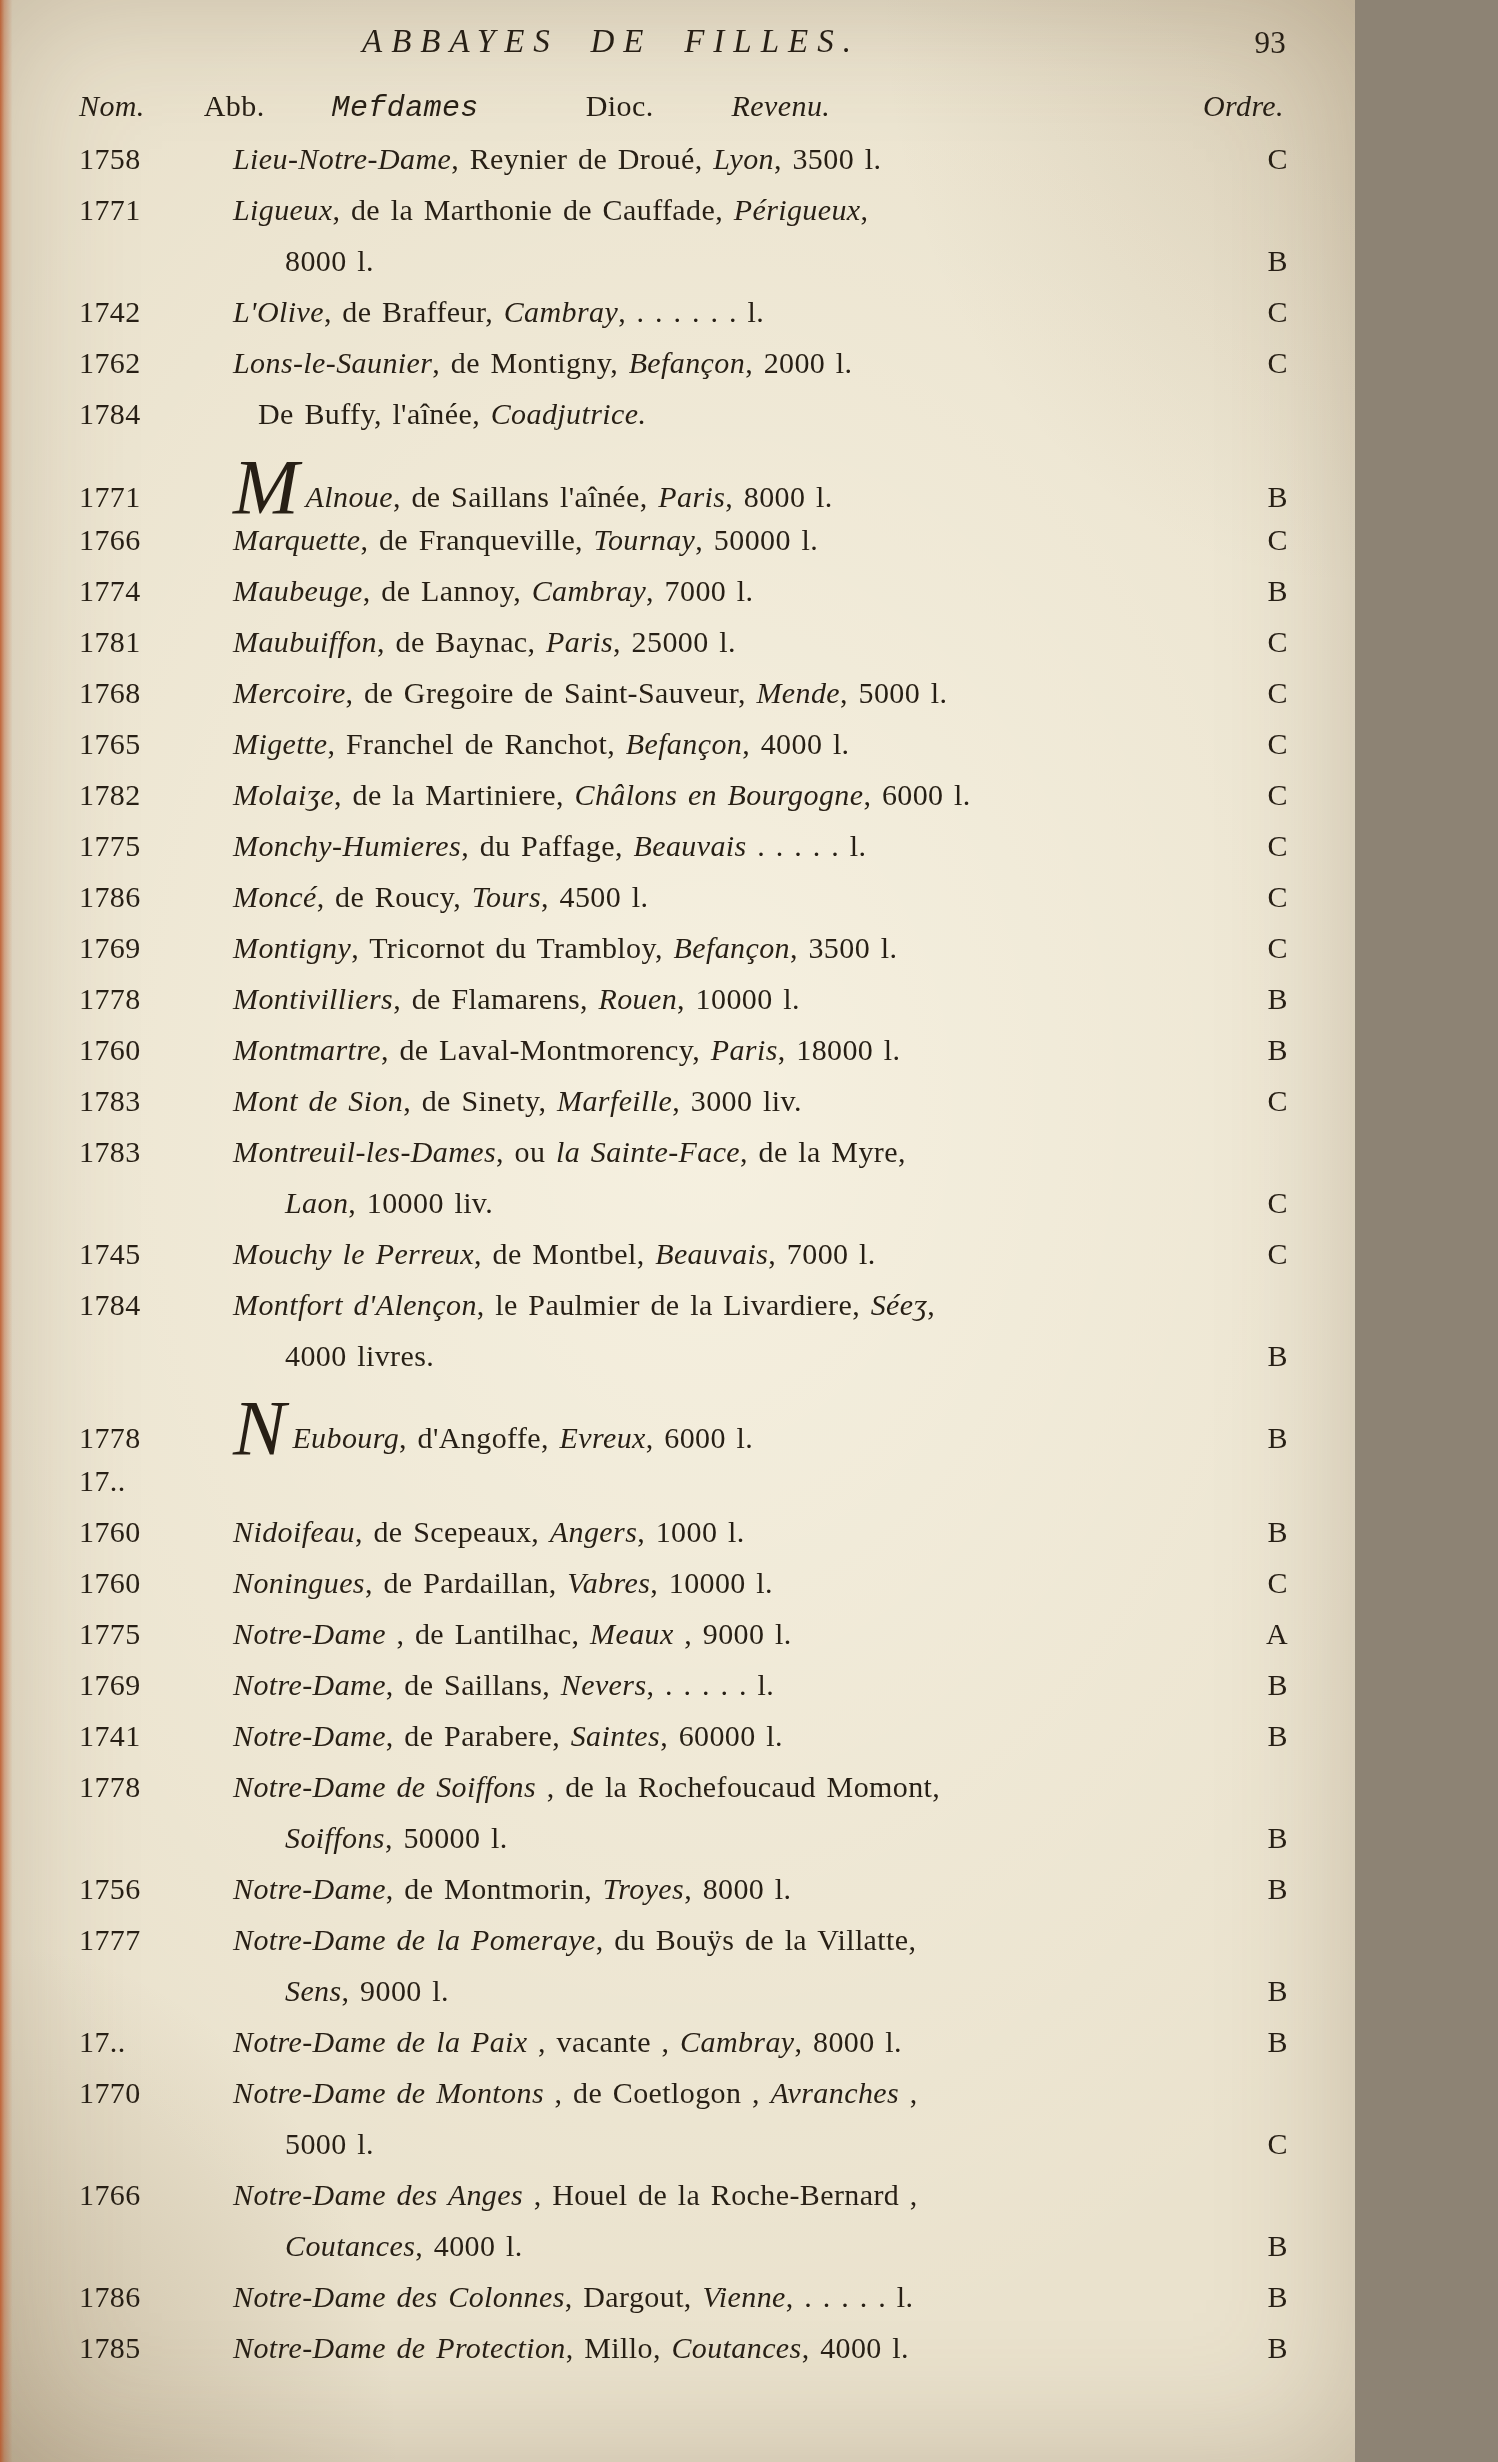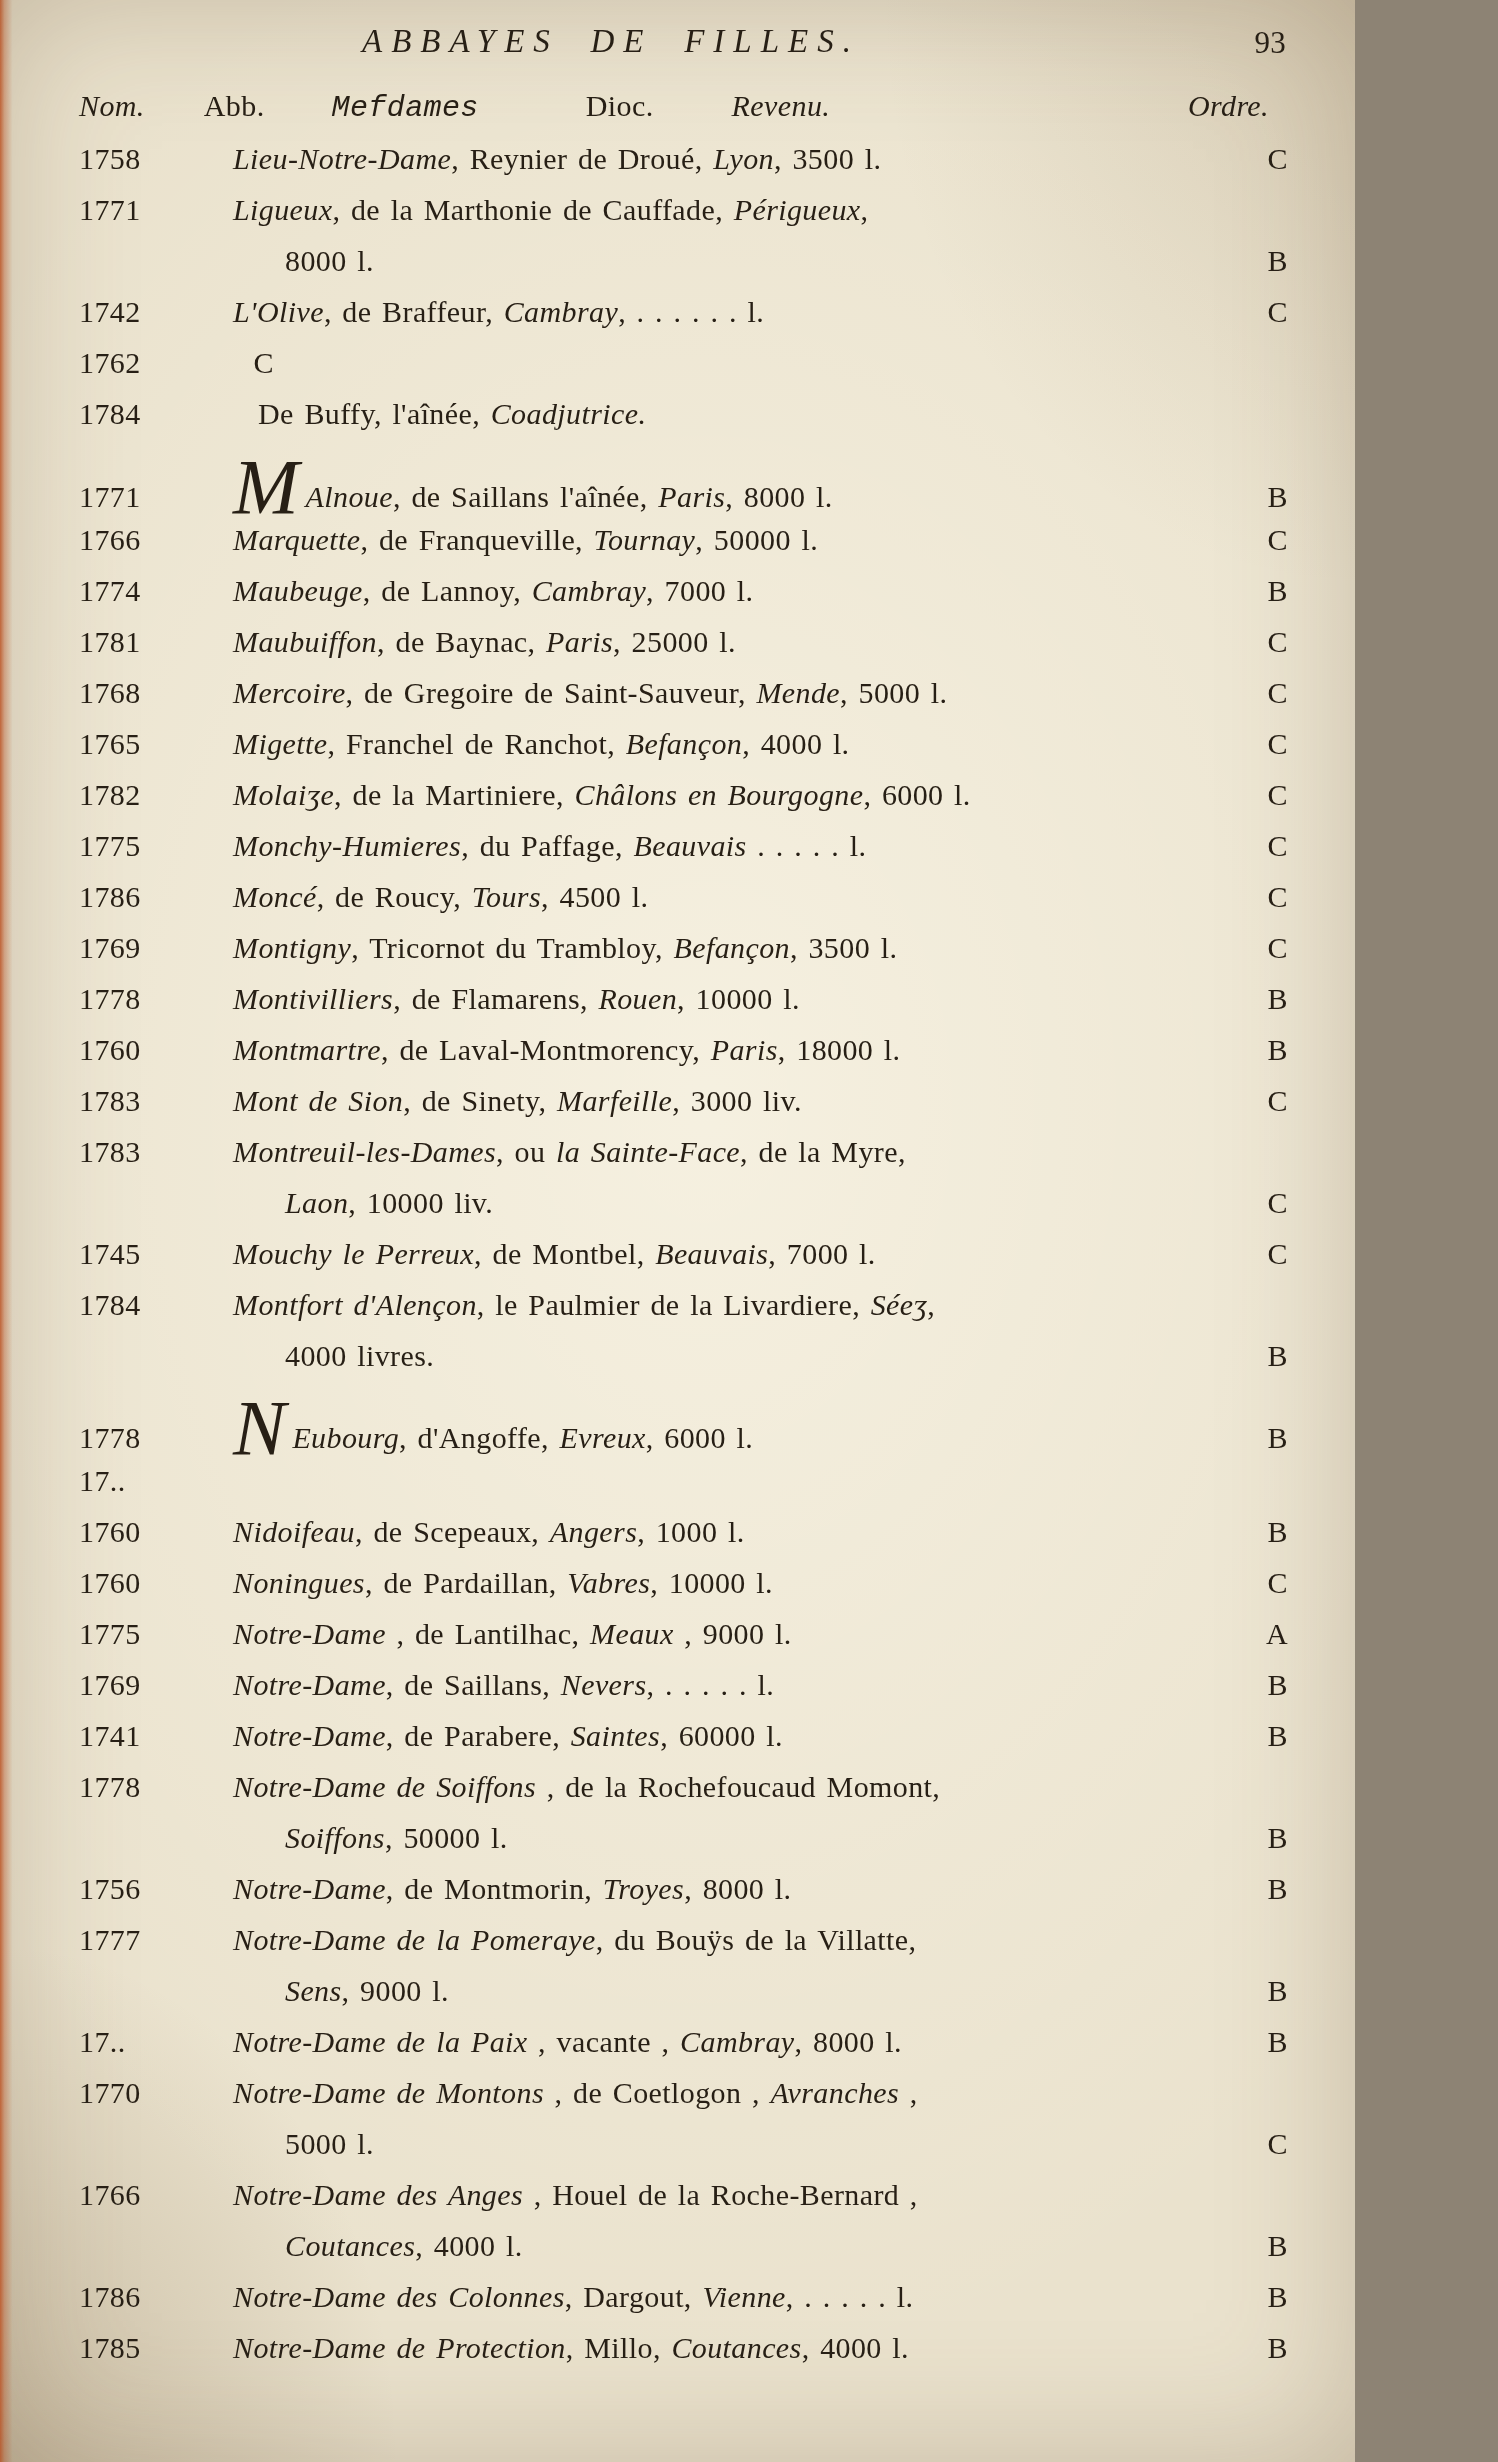--- a/index.html
+++ b/index.html
@@ -53,21 +53,21 @@
     height: 50px;
     line-height: 50px;
     font-size: 30px;
     white-space: pre;
     gap: 19px;
   }
   .ch1 { margin-left: 40px; }
   .ch2 { margin-left: 48px; font-family: Liberation Mono, monospace; }
   .ch3 { margin-left: 88px; }
   .ch4 { margin-left: 59px; }
-  .ch5 { margin-left: auto; margin-right: 19px; }
+  .ch5 { margin-left: auto; margin-right: 4px; }
   .rows { margin-top: 1.8px; }
   .row {
     display: flex;
     align-items: baseline;
     height: 51px;
     line-height: 51px;
     font-size: 30px;
     white-space: pre;
     gap: 43px;
   }
@@ -99,21 +99,21 @@
       <span class="pagenum">93</span>
     </div>
 
     <div class="col-headers" id="col-headers"><span class="ch ch0 it">Nom.</span><span class="ch ch1">Abb.</span><span class="ch ch2 it">Mefdames</span><span class="ch ch3">Dioc.</span><span class="ch ch4 it">Revenu.</span><span class="ch ch5 it">Ordre.</span></div>
 
     <div class="rows" id="rows">
         <div class="row"><span class="year">1758</span><span class="txt"><span class="it">Lieu-Notre-Dame</span><span>, Reynier de Droué, </span><span class="it">Lyon</span><span>, 3500 l.</span></span><span class="ord">C</span></div>
         <div class="row"><span class="year">1771</span><span class="txt"><span class="it">Ligueux</span><span>, de la Marthonie de Cauffade, </span><span class="it">Périgueux</span><span>,</span></span><span class="ord"></span></div>
         <div class="row cont"><span class="year"></span><span class="txt"><span>8000 l.</span></span><span class="ord">B</span></div>
         <div class="row"><span class="year">1742</span><span class="txt"><span class="it">L'Olive</span><span>, de Braffeur, </span><span class="it">Cambray</span><span>, . . . . . . l.</span></span><span class="ord">C</span></div>
-        <div class="row"><span class="year">1762</span><span class="ord">C</span></div>
+        <div class="row"><span class="year">1762</span><span class="txt"><span class="it">Lons-le-Saunier</span><span>, de Montigny, </span><span class="it">Befançon</span><span>, 2000 l.</span></span><span class="ord">C</span></div>
         <div class="row"><span class="year">1784</span><span class="txt pad"><span>De Buffy, l'aînée, </span><span class="it">Coadjutrice.</span></span><span class="ord"></span></div>
         <div class="row gap"><span class="year">1771</span><span class="txt"><span class="dropcap">M</span><span class="it">Alnoue</span><span>, de Saillans l'aînée, </span><span class="it">Paris</span><span>, 8000 l.</span></span><span class="ord">B</span></div>
         <div class="row"><span class="year">1766</span><span class="txt"><span class="it">Marquette</span><span>, de Franqueville, </span><span class="it">Tournay</span><span>, 50000 l.</span></span><span class="ord">C</span></div>
         <div class="row"><span class="year">1774</span><span class="txt"><span class="it">Maubeuge</span><span>, de Lannoy, </span><span class="it">Cambray</span><span>, 7000 l.</span></span><span class="ord">B</span></div>
         <div class="row"><span class="year">1781</span><span class="txt"><span class="it">Maubuiffon</span><span>, de Baynac, </span><span class="it">Paris</span><span>, 25000 l.</span></span><span class="ord">C</span></div>
         <div class="row"><span class="year">1768</span><span class="txt"><span class="it">Mercoire</span><span>, de Gregoire de Saint-Sauveur, </span><span class="it">Mende</span><span>, 5000 l.</span></span><span class="ord">C</span></div>
         <div class="row"><span class="year">1765</span><span class="txt"><span class="it">Migette</span><span>, Franchel de Ranchot, </span><span class="it">Befançon</span><span>, 4000 l.</span></span><span class="ord">C</span></div>
         <div class="row"><span class="year">1782</span><span class="txt"><span class="it">Molaiʒe</span><span>, de la Martiniere, </span><span class="it">Châlons en Bourgogne</span><span>, 6000 l.</span></span><span class="ord">C</span></div>
         <div class="row"><span class="year">1775</span><span class="txt"><span class="it">Monchy-Humieres</span><span>, du Paffage, </span><span class="it">Beauvais</span><span> . . . . . l.</span></span><span class="ord">C</span></div>
         <div class="row"><span class="year">1786</span><span class="txt"><span class="it">Moncé</span><span>, de Roucy, </span><span class="it">Tours</span><span>, 4500 l.</span></span><span class="ord">C</span></div>

